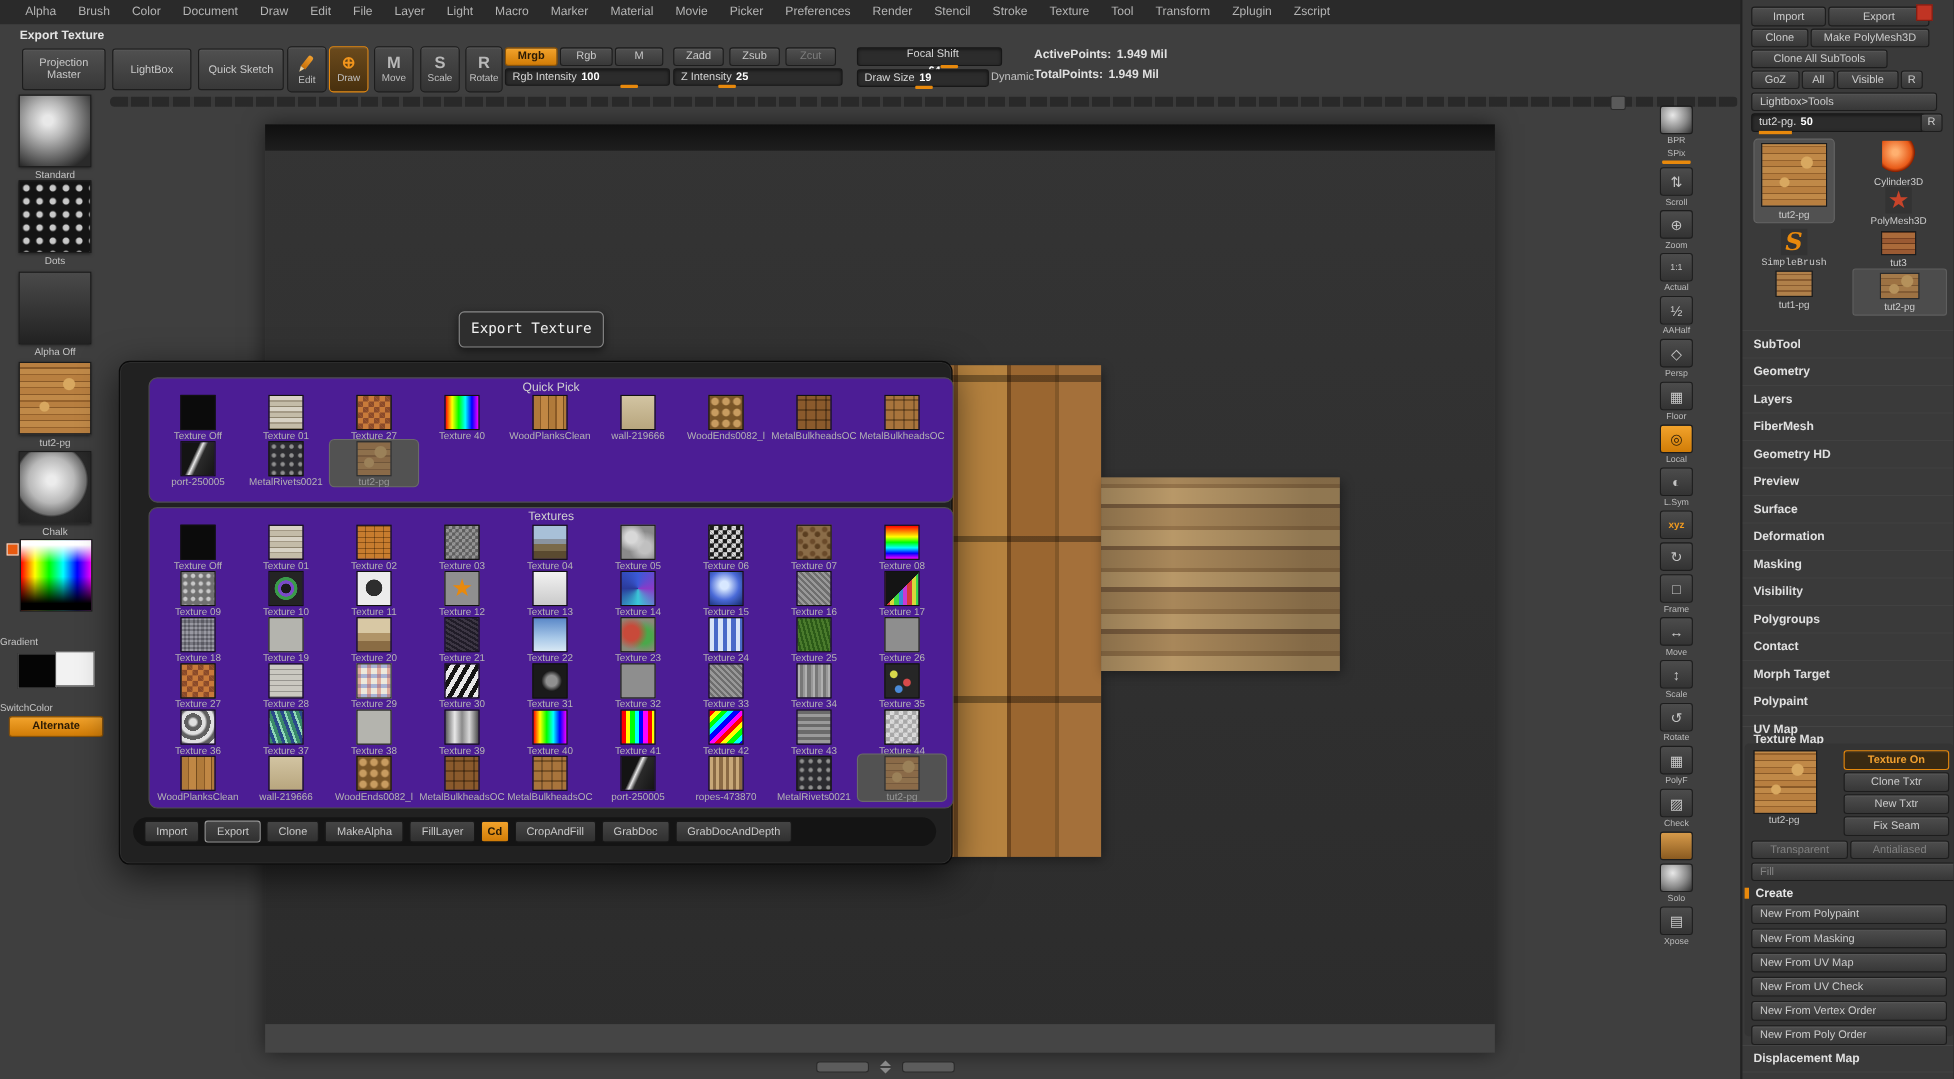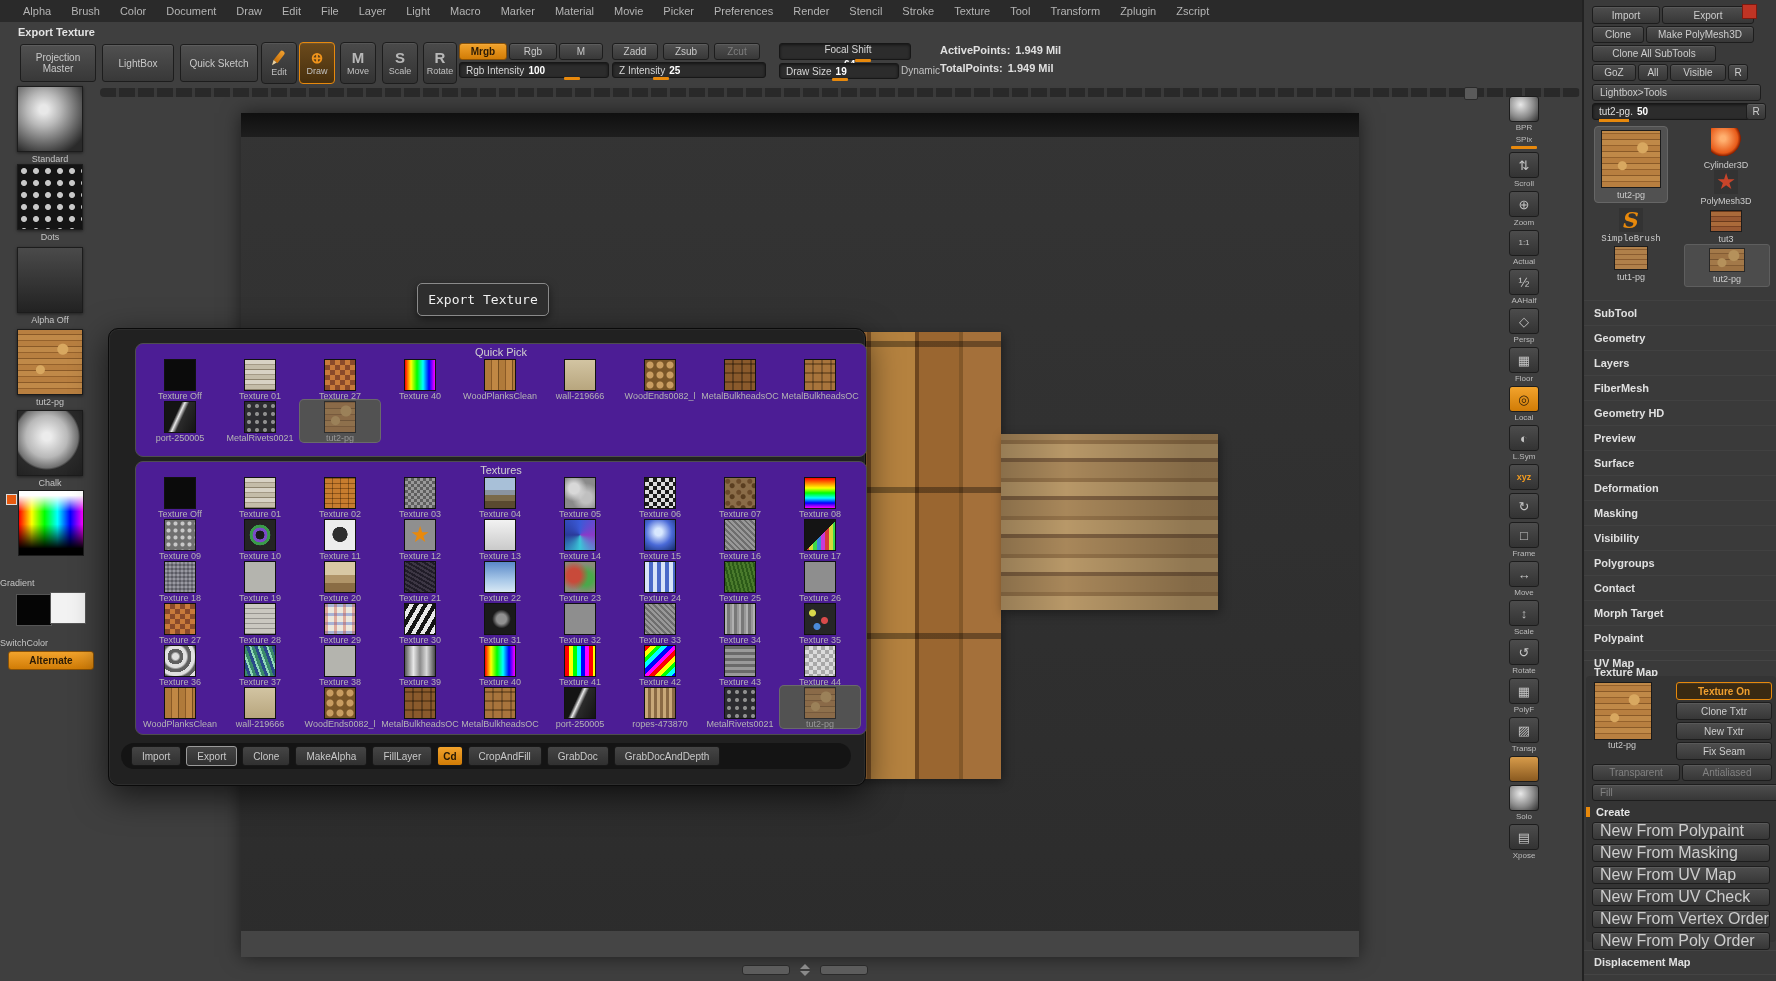--- a/index.html
+++ b/index.html
@@ -135,21 +135,21 @@
      font-weight:bold;font-size:11px;color:#e0e0e0;border-top:1px solid rgba(255,255,255,.05);}
   .tm-panel{position:absolute;left:2px;top:676px;width:190px;height:266px;background:#343434;border-radius:4px;}
   .tm-thumb{position:absolute;left:8px;top:6px;width:56px;height:56px;border:1px solid #1a1a1a;}
   .tm-thumb-label{position:absolute;left:0px;top:64px;width:72px;text-align:center;font-size:9px;color:#c8c8c8;}
   .create-row{position:absolute;left:0;top:128px;width:190px;height:16px;display:flex;align-items:center;
      font-weight:bold;font-size:11px;color:#e6e6e6;}
   .create-tick{width:4px;height:10px;background:#e8890c;margin-right:6px;}
   .nf-list{position:absolute;left:0;top:146px;width:190px;}
   .nf-btn{height:16px;margin:0 6px 4px;display:flex;align-items:center;padding-left:7px;
      background:linear-gradient(#4e4e4e,#373737);border:1px solid #1d1d1d;border-radius:3px;
-     color:#cdcdcd;font-size:16px;box-shadow:inset 0 1px 0 rgba(255,255,255,.07);}
+     color:#cdcdcd;font-size:10px;box-shadow:inset 0 1px 0 rgba(255,255,255,.07);}
 
   
   .tooltip{position:absolute;left:417px;top:283px;width:130px;height:31px;background:#2e2e2e;border:1px solid #8a8a8a;
      border-radius:5px;display:flex;align-items:center;justify-content:center;z-index:60;
      font-family:"DejaVu Sans Mono",monospace;font-size:13px;color:#f0f0f0;box-shadow:0 3px 8px rgba(0,0,0,.5);}
   .popup{position:absolute;left:108px;top:328px;width:756px;height:456px;background:#212121;border:1px solid #0a0a0a;
      border-radius:10px;box-shadow:0 10px 34px rgba(0,0,0,.65), inset 0 0 0 1px rgba(255,255,255,.05);z-index:50;}
   .pp-panel{position:absolute;left:12px;background:#4c1d95;border:1px solid #4e4e4e;border-radius:8px;margin-left:14px;}
   .pp-qp{top:14px;width:730px;height:112px;}
   .pp-tex{top:132px;width:730px;height:272px;}
@@ -439,21 +439,21 @@
       <div class="shelf-item">
         <div class="ibox ic-rotate">↺</div>
         <div class="shelf-label">Rotate</div>
       </div>
       <div class="shelf-item">
         <div class="ibox ic-polyframe">▦</div>
         <div class="shelf-label">PolyF</div>
       </div>
       <div class="shelf-item">
         <div class="ibox ic-transparency">▨</div>
-        <div class="shelf-label">Transp</div>
+        <div class="shelf-label">Check</div>
       </div>
       <div class="shelf-item">
         <div class="ibox ic-ghost"></div>
       </div>
       <div class="shelf-item">
         <div class="ibox ic-solo-sphere"></div>
         <div class="shelf-label">Solo</div>
       </div>
       <div class="shelf-item">
         <div class="ibox ic-xpose">▤</div>

